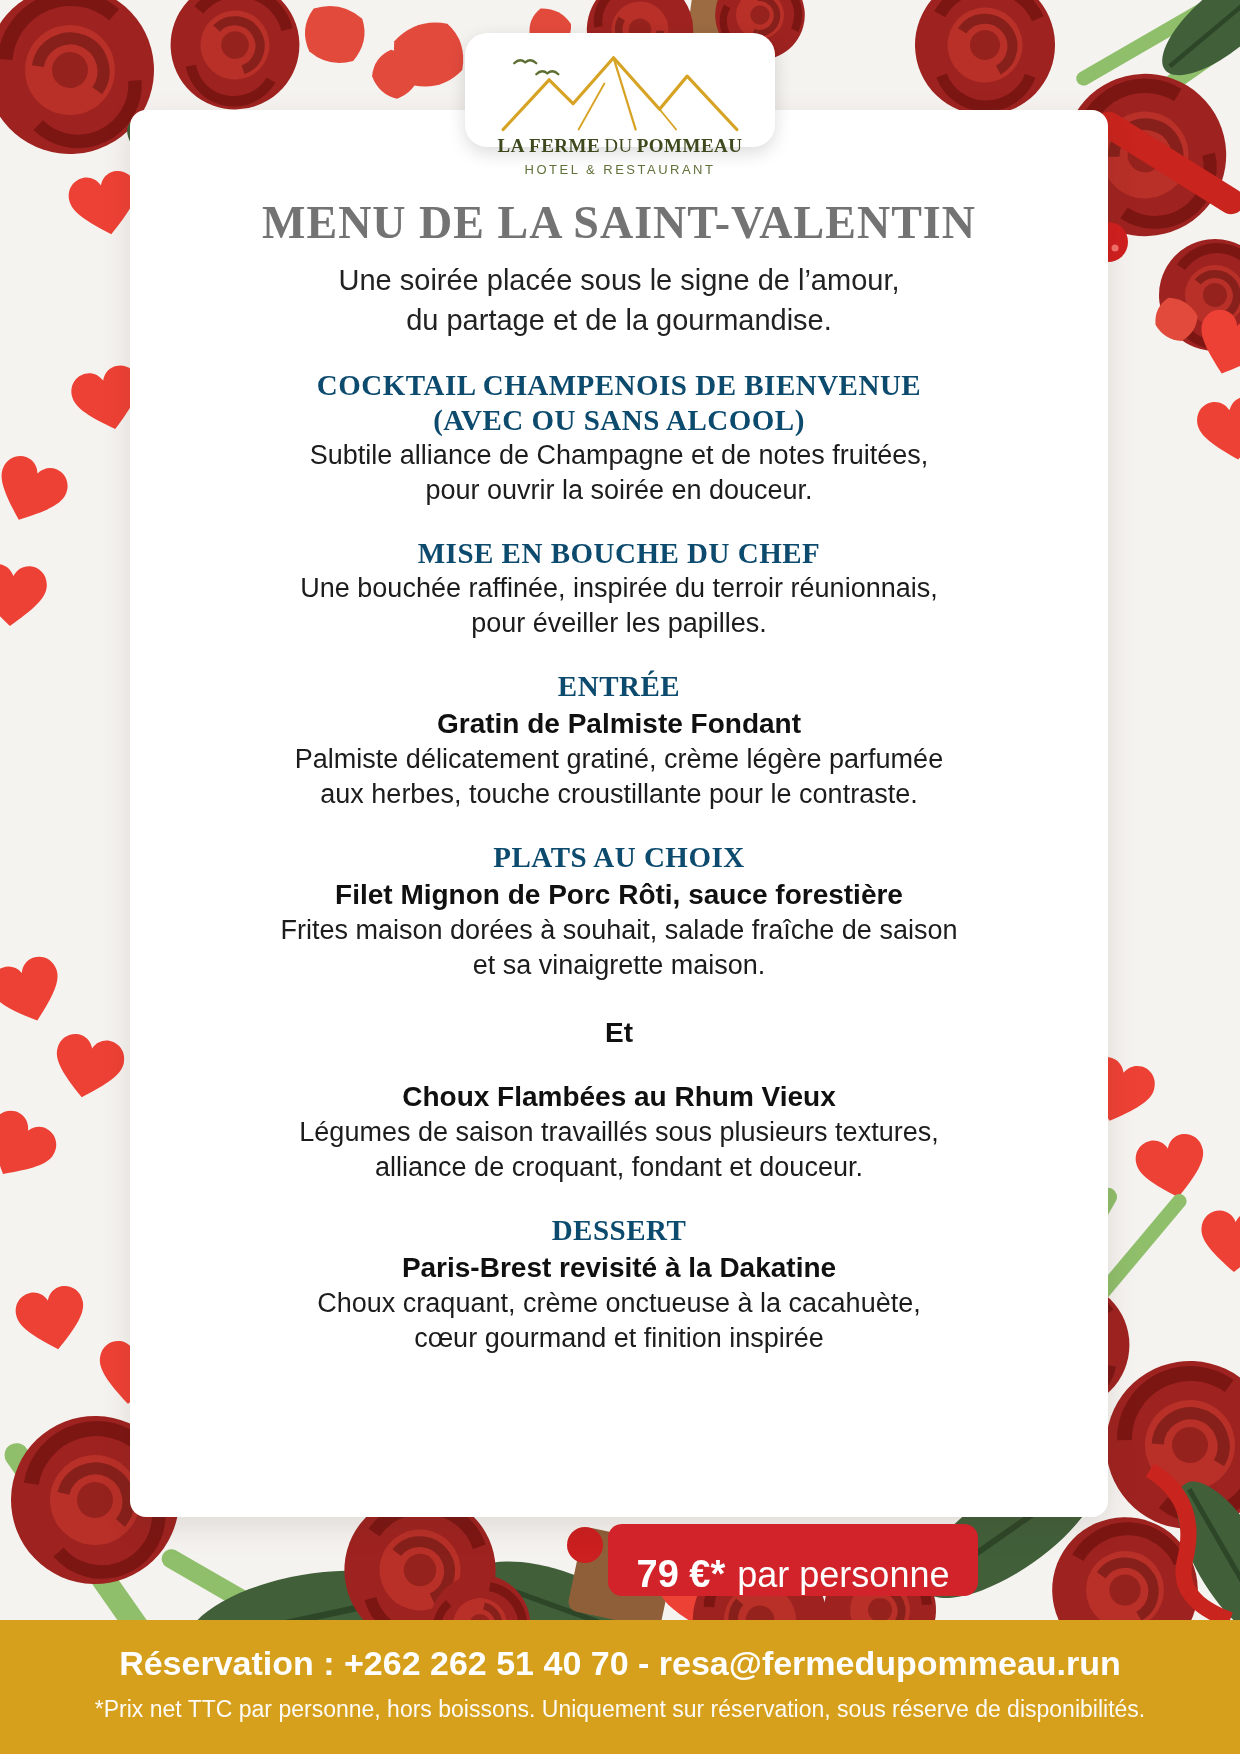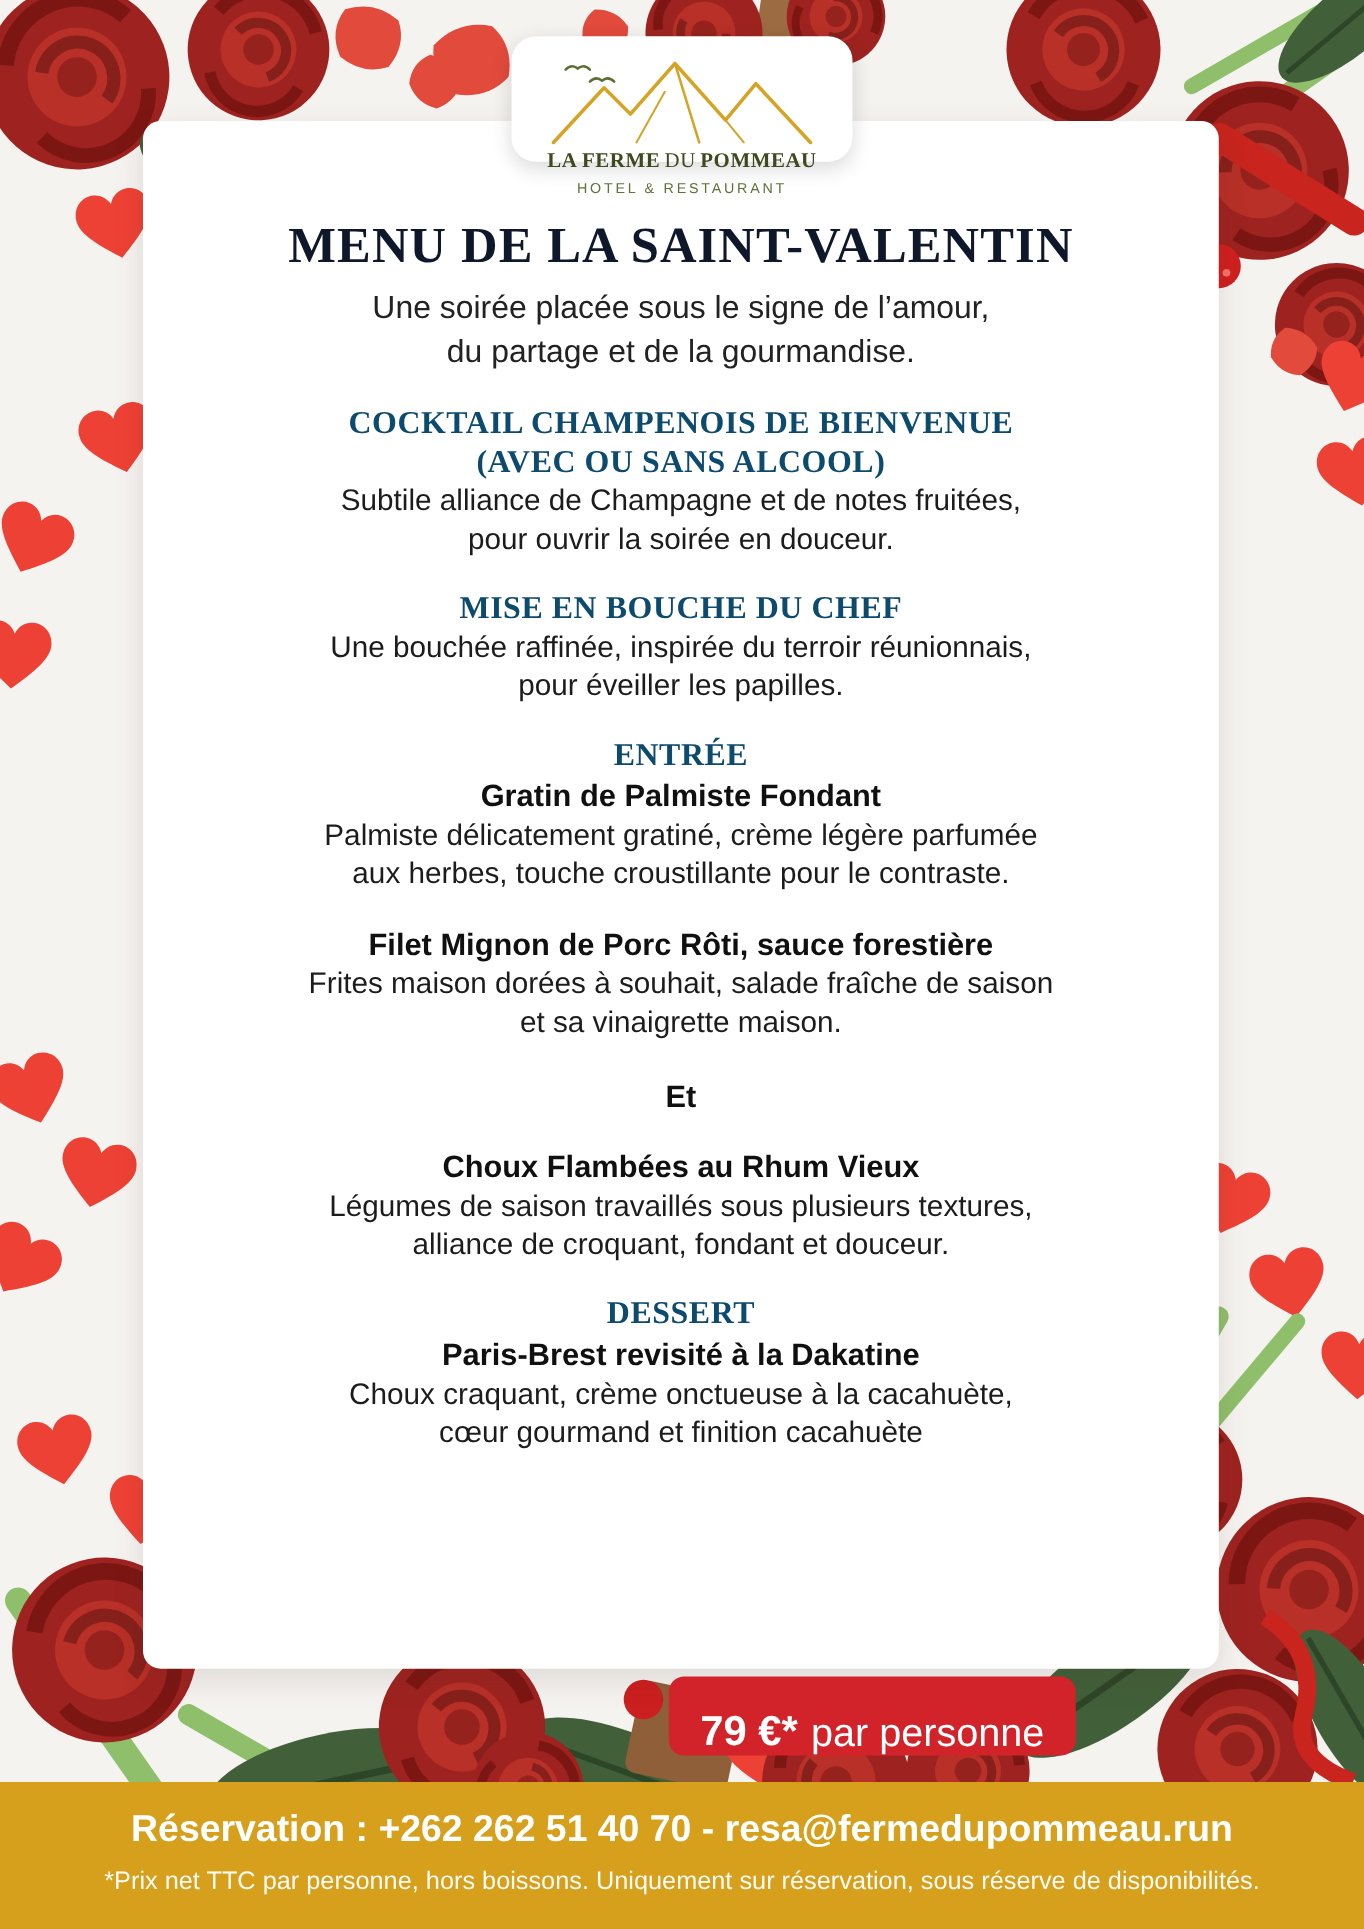--- a/index.html
+++ b/index.html
@@ -5,21 +5,21 @@
   html,body{margin:0;padding:0;}
   body{width:1240px;height:1754px;background:#e9e6e2;}
   .page{position:relative;width:1240px;height:1754px;background:#f5f3f0;overflow:hidden;
         font-family:"Liberation Sans", sans-serif;}
   .decor{position:absolute;left:0;top:0;z-index:0;}
   
   .card{position:absolute;left:130px;top:110px;width:978px;height:1407px;background:#ffffff;
         border-radius:16px;box-shadow:0 10px 30px rgba(70,40,30,.12);z-index:1;text-align:center;
         box-sizing:border-box;padding-top:88px;}
   .title{font-family:"Liberation Serif", serif;font-weight:700;font-size:46px;line-height:50px;
-         color:#0f172a;letter-spacing:1px;}
+         color:#737373;letter-spacing:1px;}
   .intro{margin-top:12px;}
   .intro-line{font-size:29px;line-height:40px;color:#222;}
   .section{margin-top:28px;}
   .heading{font-family:"Liberation Serif", serif;font-weight:700;font-size:29px;line-height:35px;
            color:#0c4a6e;letter-spacing:.5px;}
   .dish{font-size:28px;font-weight:700;color:#101010;line-height:37px;margin-top:1px;}
   .desc{font-size:27px;line-height:35px;color:#1c1c1c;}
   .sep{font-size:28px;font-weight:700;color:#101010;margin-top:32px;line-height:35px;}
   
   .logo-box{position:absolute;left:465px;top:33px;width:310px;height:114px;background:#ffffff;
@@ -161,38 +161,39 @@
     </div>
 
     <div class="section">
       <div class="heading">ENTRÉE</div>
       <div class="dish">Gratin de Palmiste Fondant</div>
       <div class="desc">Palmiste délicatement gratiné, crème légère parfumée</div>
       <div class="desc">aux herbes, touche croustillante pour le contraste.</div>
     </div>
 
     <div class="section">
+      <div class="heading">PLATS AU CHOIX</div>
       <div class="dish">Filet Mignon de Porc Rôti, sauce forestière</div>
       <div class="desc">Frites maison dorées à souhait, salade fraîche de saison</div>
       <div class="desc">et sa vinaigrette maison.</div>
     </div>
 
     <div class="sep">Et</div>
 
     <div class="section">
       <div class="dish">Choux Flambées au Rhum Vieux</div>
       <div class="desc">Légumes de saison travaillés sous plusieurs textures,</div>
       <div class="desc">alliance de croquant, fondant et douceur.</div>
     </div>
 
     <div class="section">
       <div class="heading">DESSERT</div>
       <div class="dish">Paris-Brest revisité à la Dakatine</div>
       <div class="desc">Choux craquant, crème onctueuse à la cacahuète,</div>
-      <div class="desc">cœur gourmand et finition cacahuète</div>
+      <div class="desc">cœur gourmand et finition inspirée</div>
     </div>
   </div>
 
   <div class="logo-box">
     <svg width="270" height="92" viewBox="0 0 270 100" aria-hidden="true">
       <path d="M20 22 Q26 16 32 21 Q38 16 44 22" stroke="#5d6e33" stroke-width="2.5" fill="none" stroke-linecap="round"></path>
       <path d="M44 34 Q50 28 56 33 Q62 28 68 34" stroke="#5d6e33" stroke-width="2.5" fill="none" stroke-linecap="round"></path>
       <path d="M8 94 L58 40 L84 66 L128 16 L178 72 L208 36 L262 94" stroke="#d7a325" stroke-width="3.5" fill="none" stroke-linejoin="round" stroke-linecap="round"></path>
       <path d="M128 16 L152 94" stroke="#d7a325" stroke-width="2.5" fill="none" stroke-linecap="round"></path>
       <path d="M118 44 L90 94" stroke="#d7a325" stroke-width="2" fill="none" stroke-linecap="round"></path>

